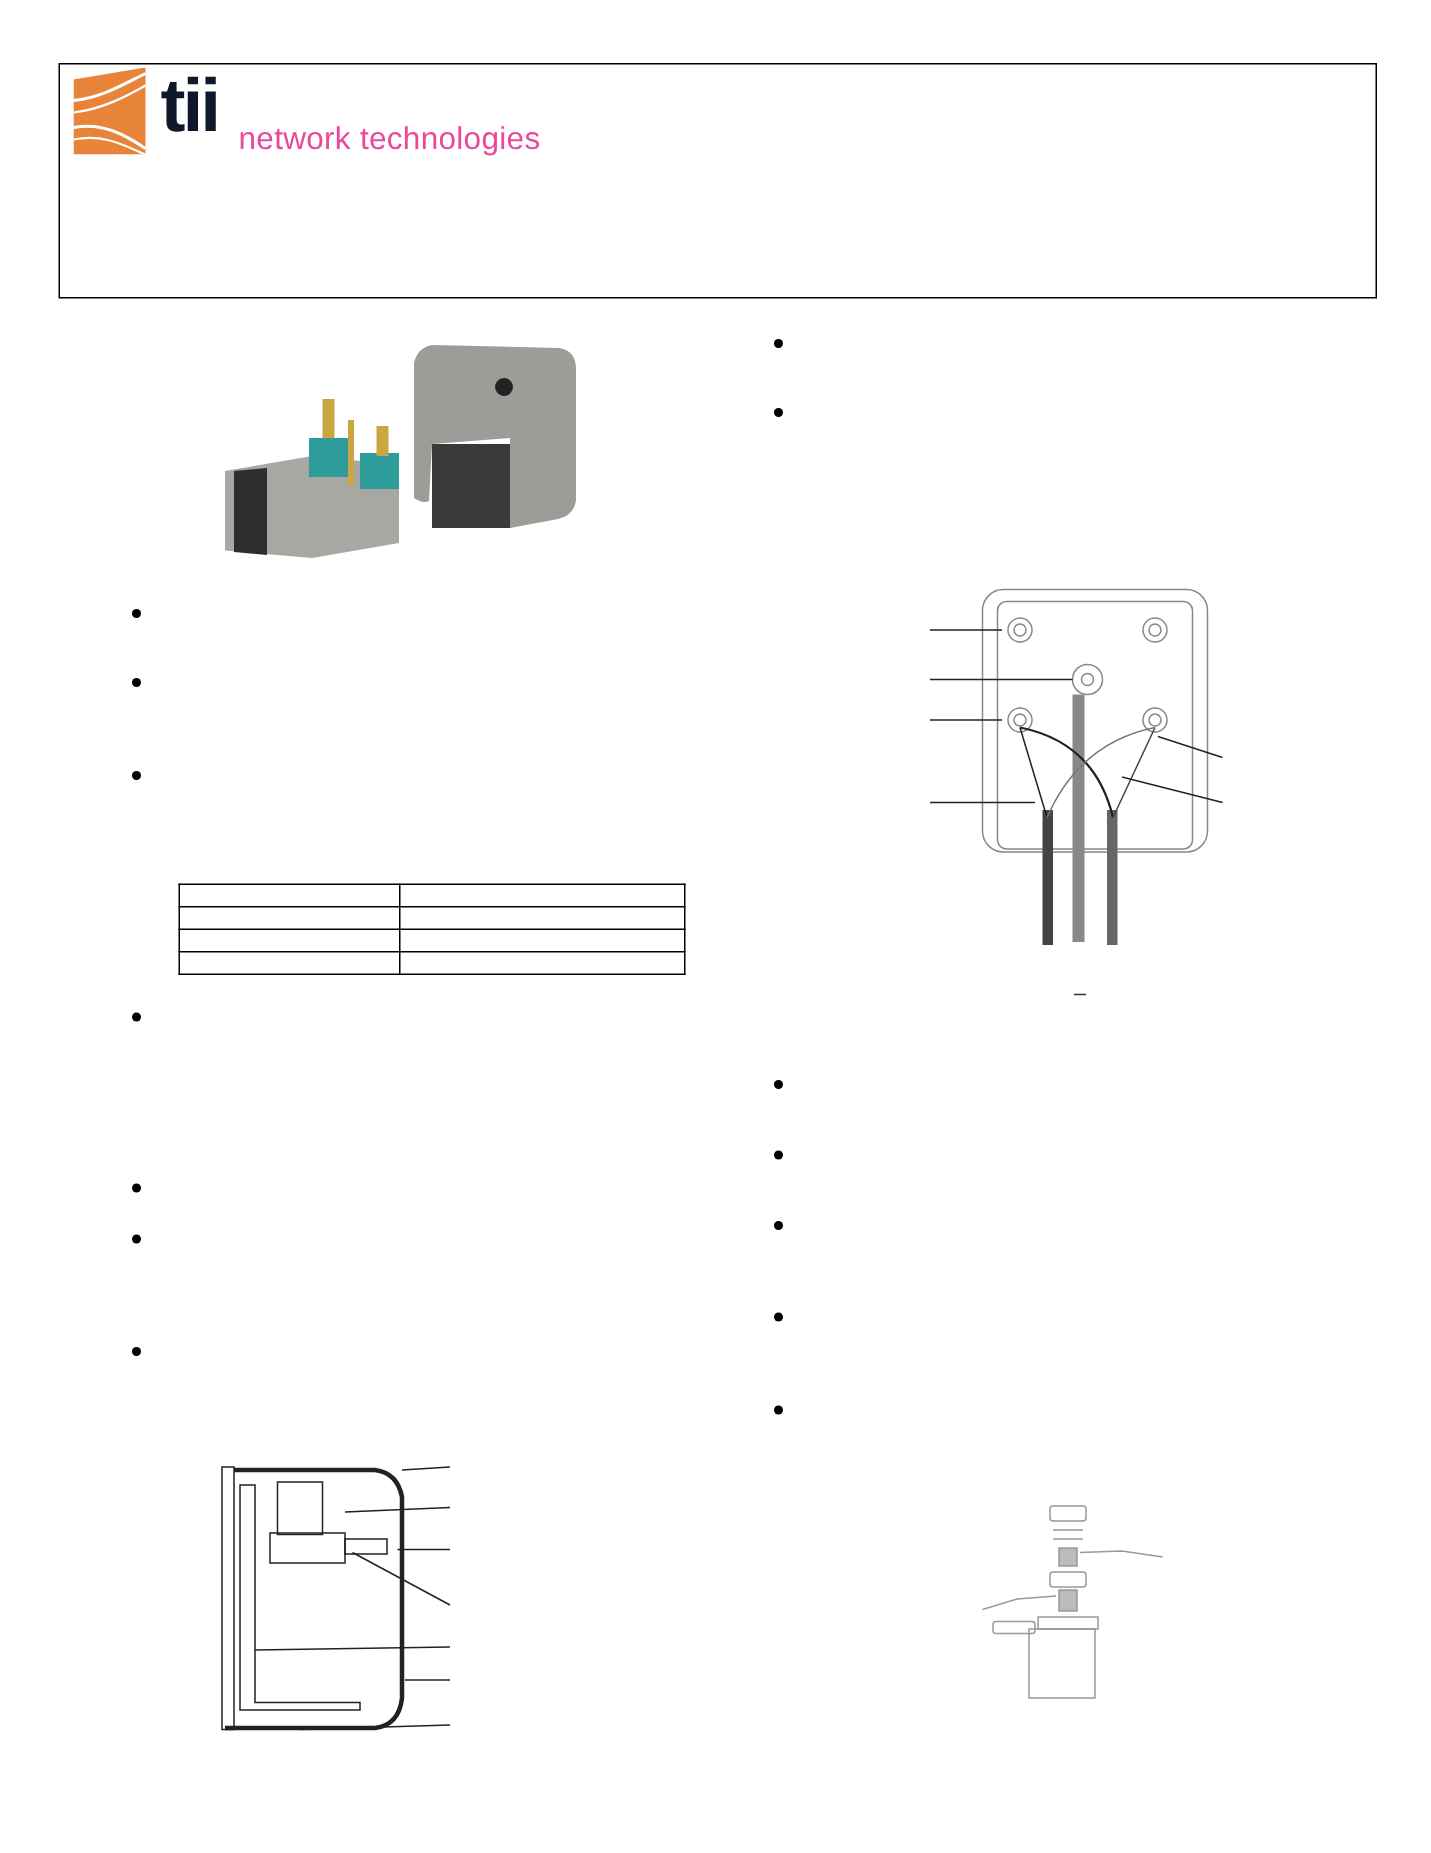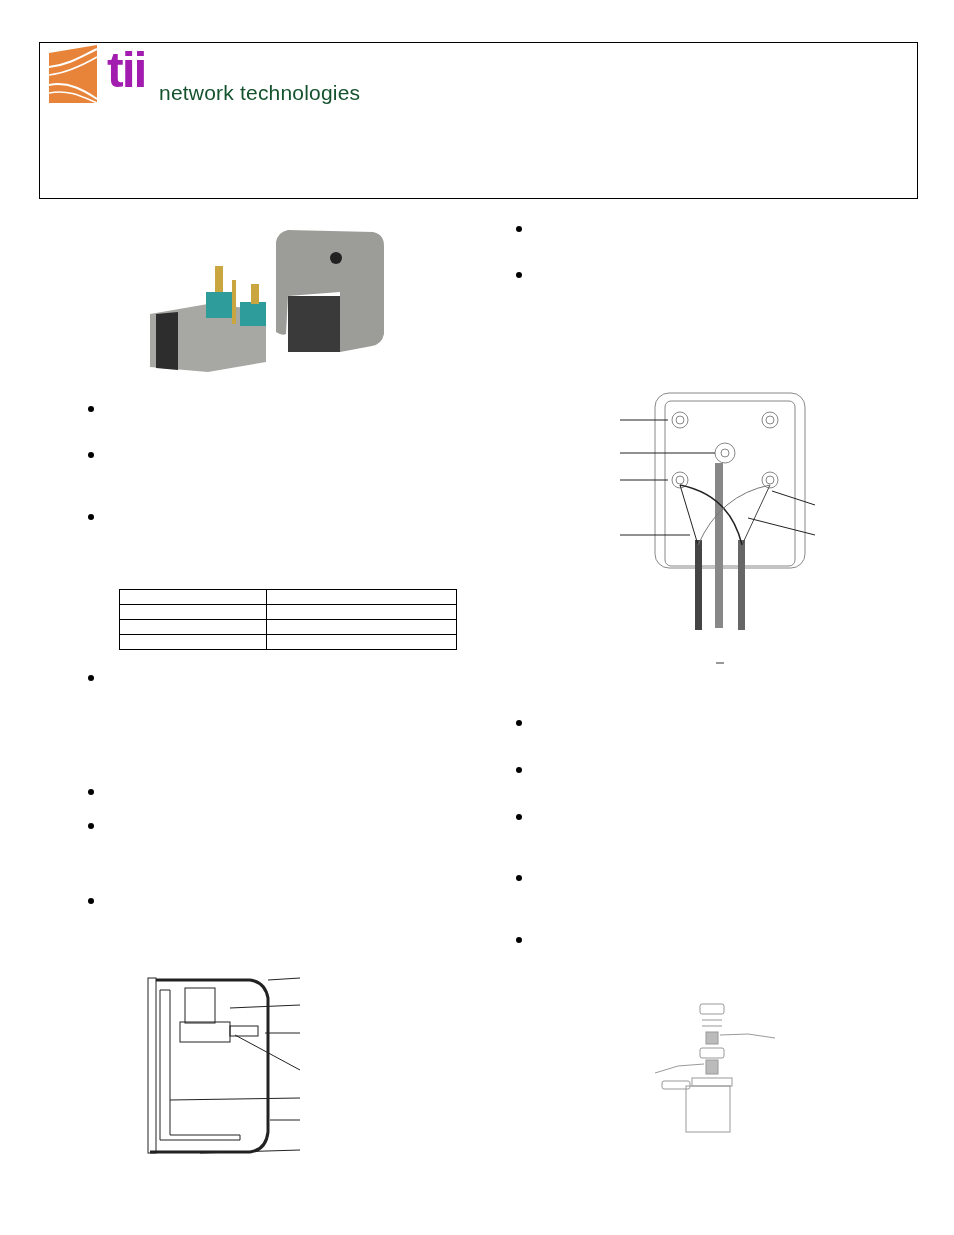--- a/index.html
+++ b/index.html
@@ -1,20 +1,20 @@
 <!DOCTYPE html>
 <html><head>
 <meta charset="utf-8">
 <style>
   html,body{margin:0;padding:0;background:#fff;}
   body{width:954px;height:1235px;position:relative;font-family:"Liberation Sans",sans-serif;overflow:hidden;}
   .header-box{position:absolute;left:39px;top:42px;width:879px;height:157px;border:1.5px solid #000;box-sizing:border-box;}
   .logo{position:absolute;left:9px;top:2px;width:330px;height:60px;}
-  .logo-text{position:absolute;left:110px;top:36px;font-size:21px;color:#14532d;letter-spacing:0.2px;}
-  .logo-tii{position:absolute;left:58px;top:-4px;font-size:50px;color:#a21caf;font-weight:bold;letter-spacing:-2px;}
+  .logo-text{position:absolute;left:110px;top:36px;font-size:21px;color:#ec4899;letter-spacing:0.2px;}
+  .logo-tii{position:absolute;left:58px;top:-4px;font-size:50px;color:#0f172a;font-weight:bold;letter-spacing:-2px;}
   .bullet{position:absolute;width:6px;height:6px;border-radius:50%;background:#000;}
   table.spec{position:absolute;left:119px;top:589px;width:338px;border-collapse:collapse;}
   table.spec td{border:1.5px solid #000;height:14px;padding:0;}
   table.spec td:first-child{width:146px;}
   .fig{position:absolute;}
 </style>
 </head>
 <body>
 
 <div class="header-box">

